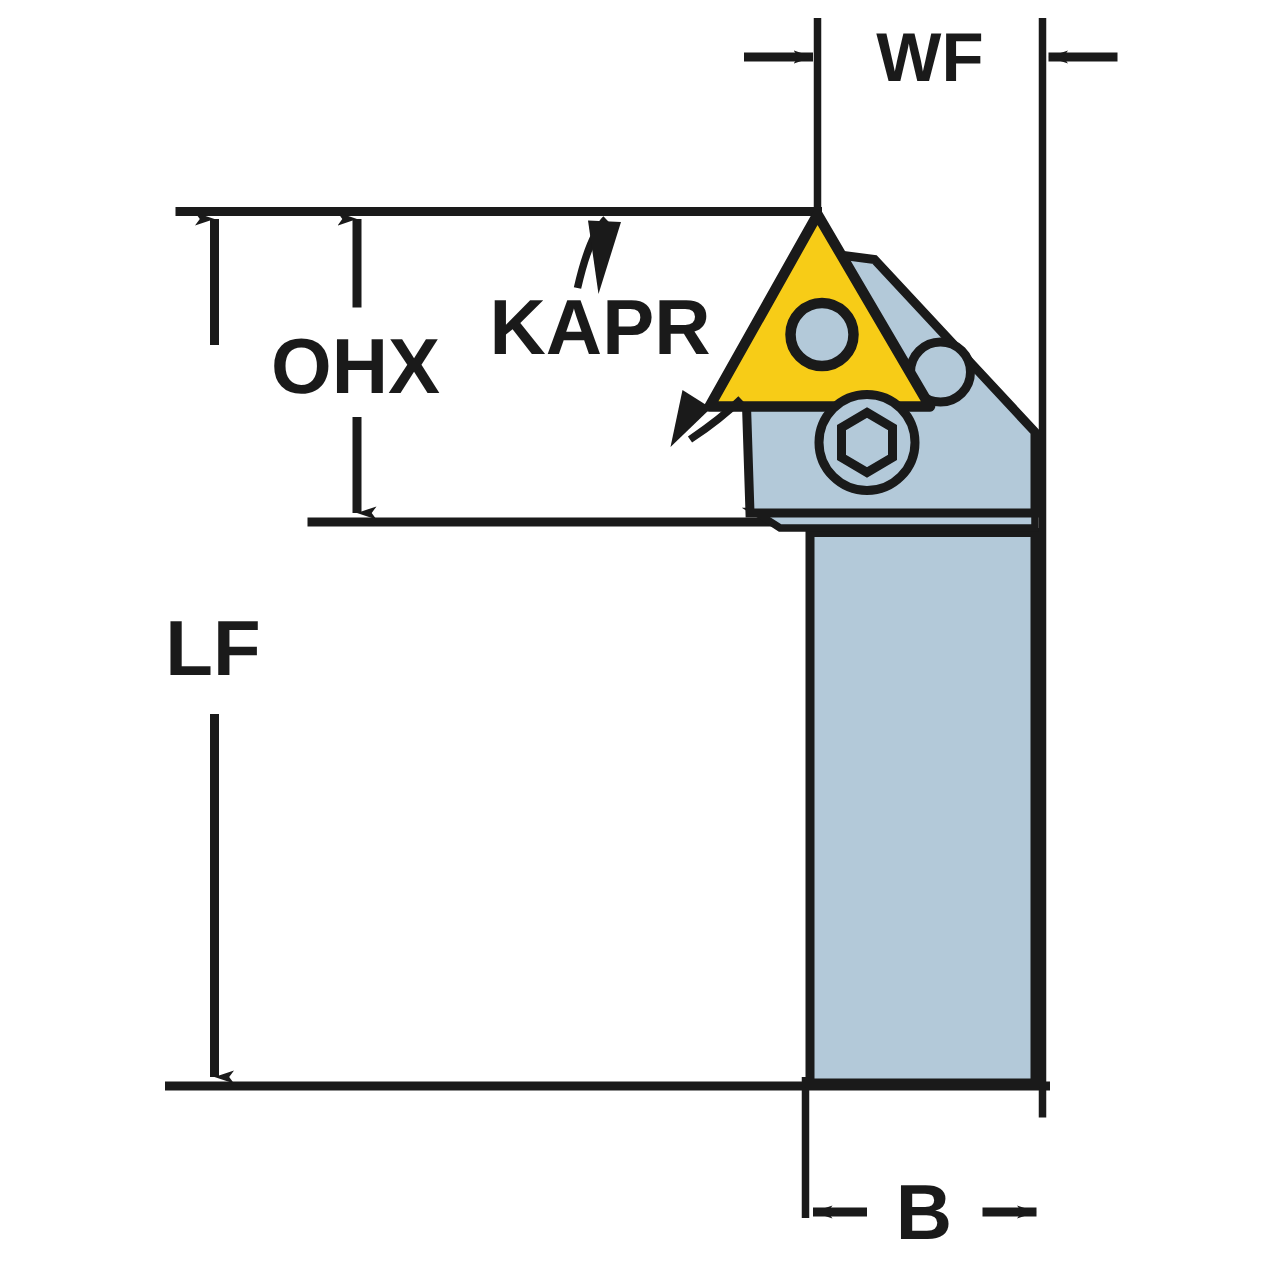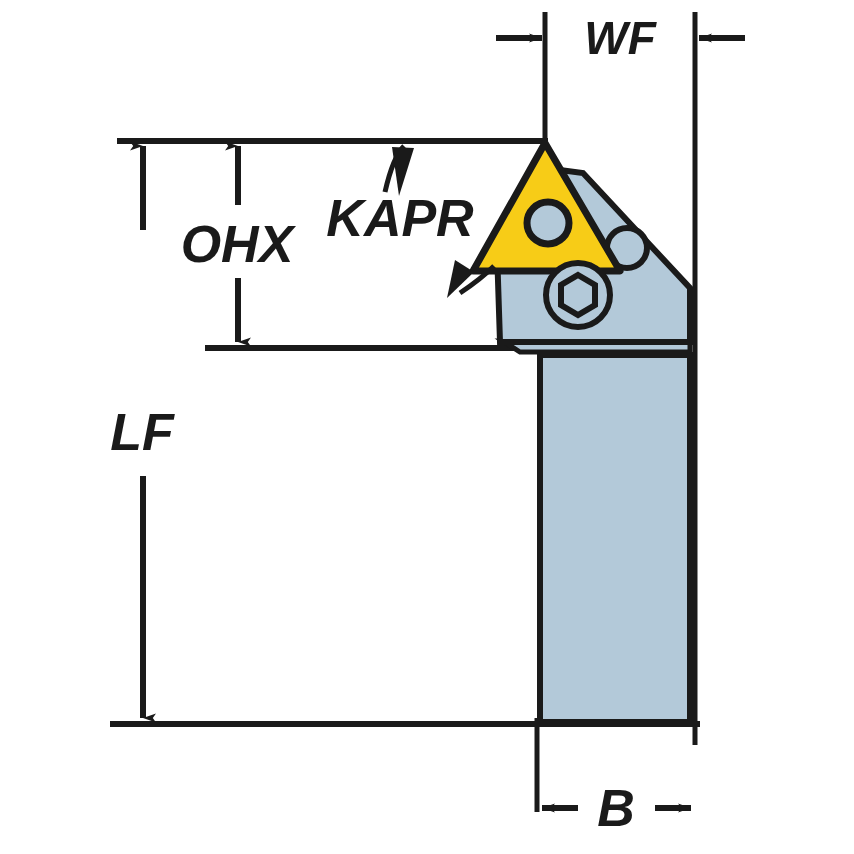--- a/index.html
+++ b/index.html
@@ -11,21 +11,20 @@
     width: 854px;
     height: 854px;
     font-family: "Liberation Sans", sans-serif;
     overflow: hidden;
   }
   #diagram-root {
     position: relative;
     width: 712px;
     height: 854px;
     background: #b91c1c;
-    font-style: italic;
   }
   svg#tool-diagram {
     display: block;
     width: 854px;
     height: 854px;
   }
   .dim-label {
     font-family: "Liberation Sans", sans-serif;
     font-weight: bold;
     fill: #1a1a1a;

